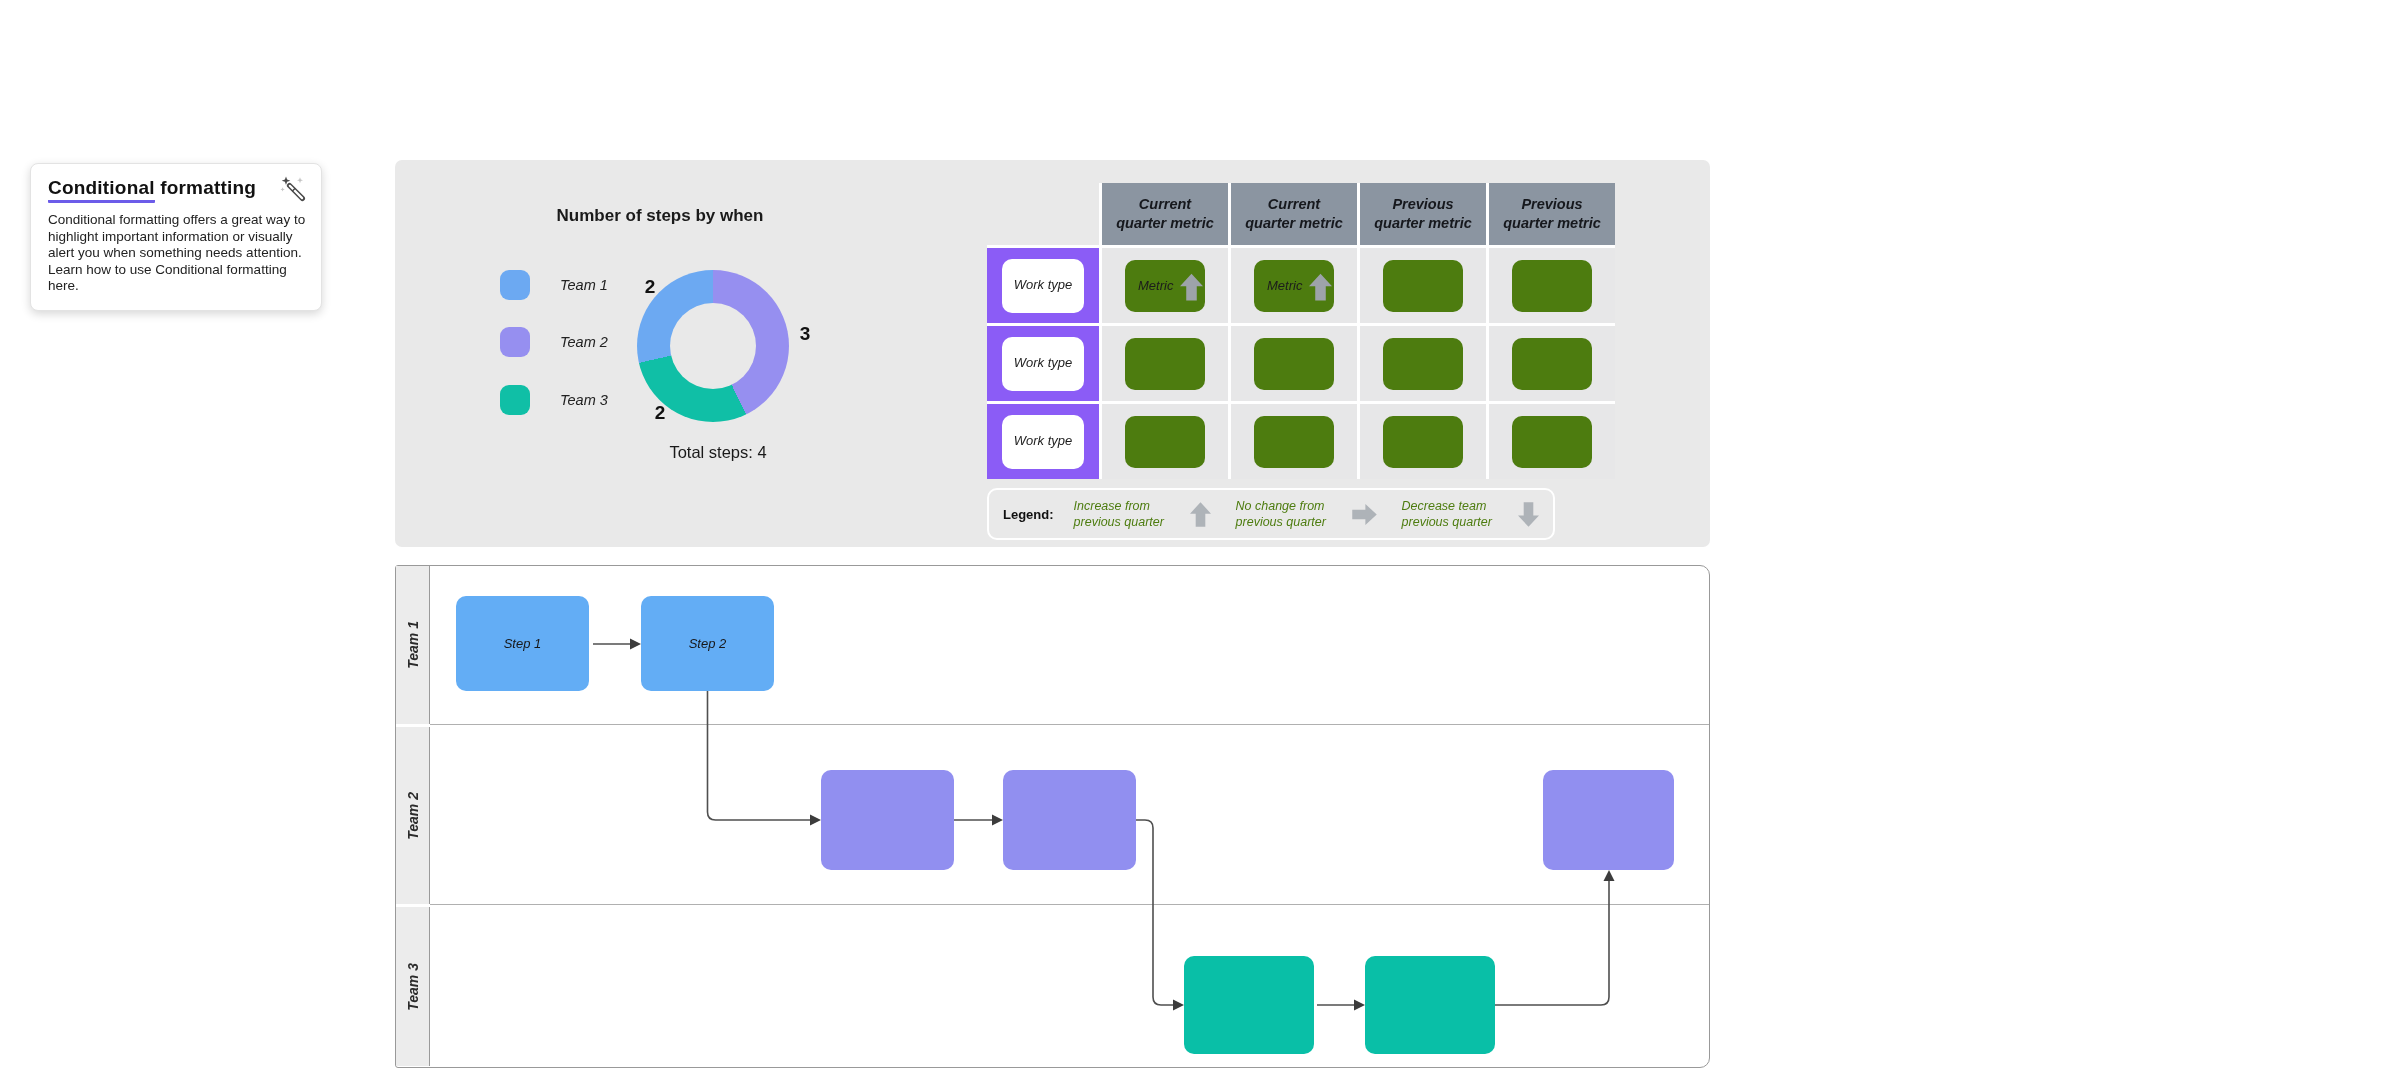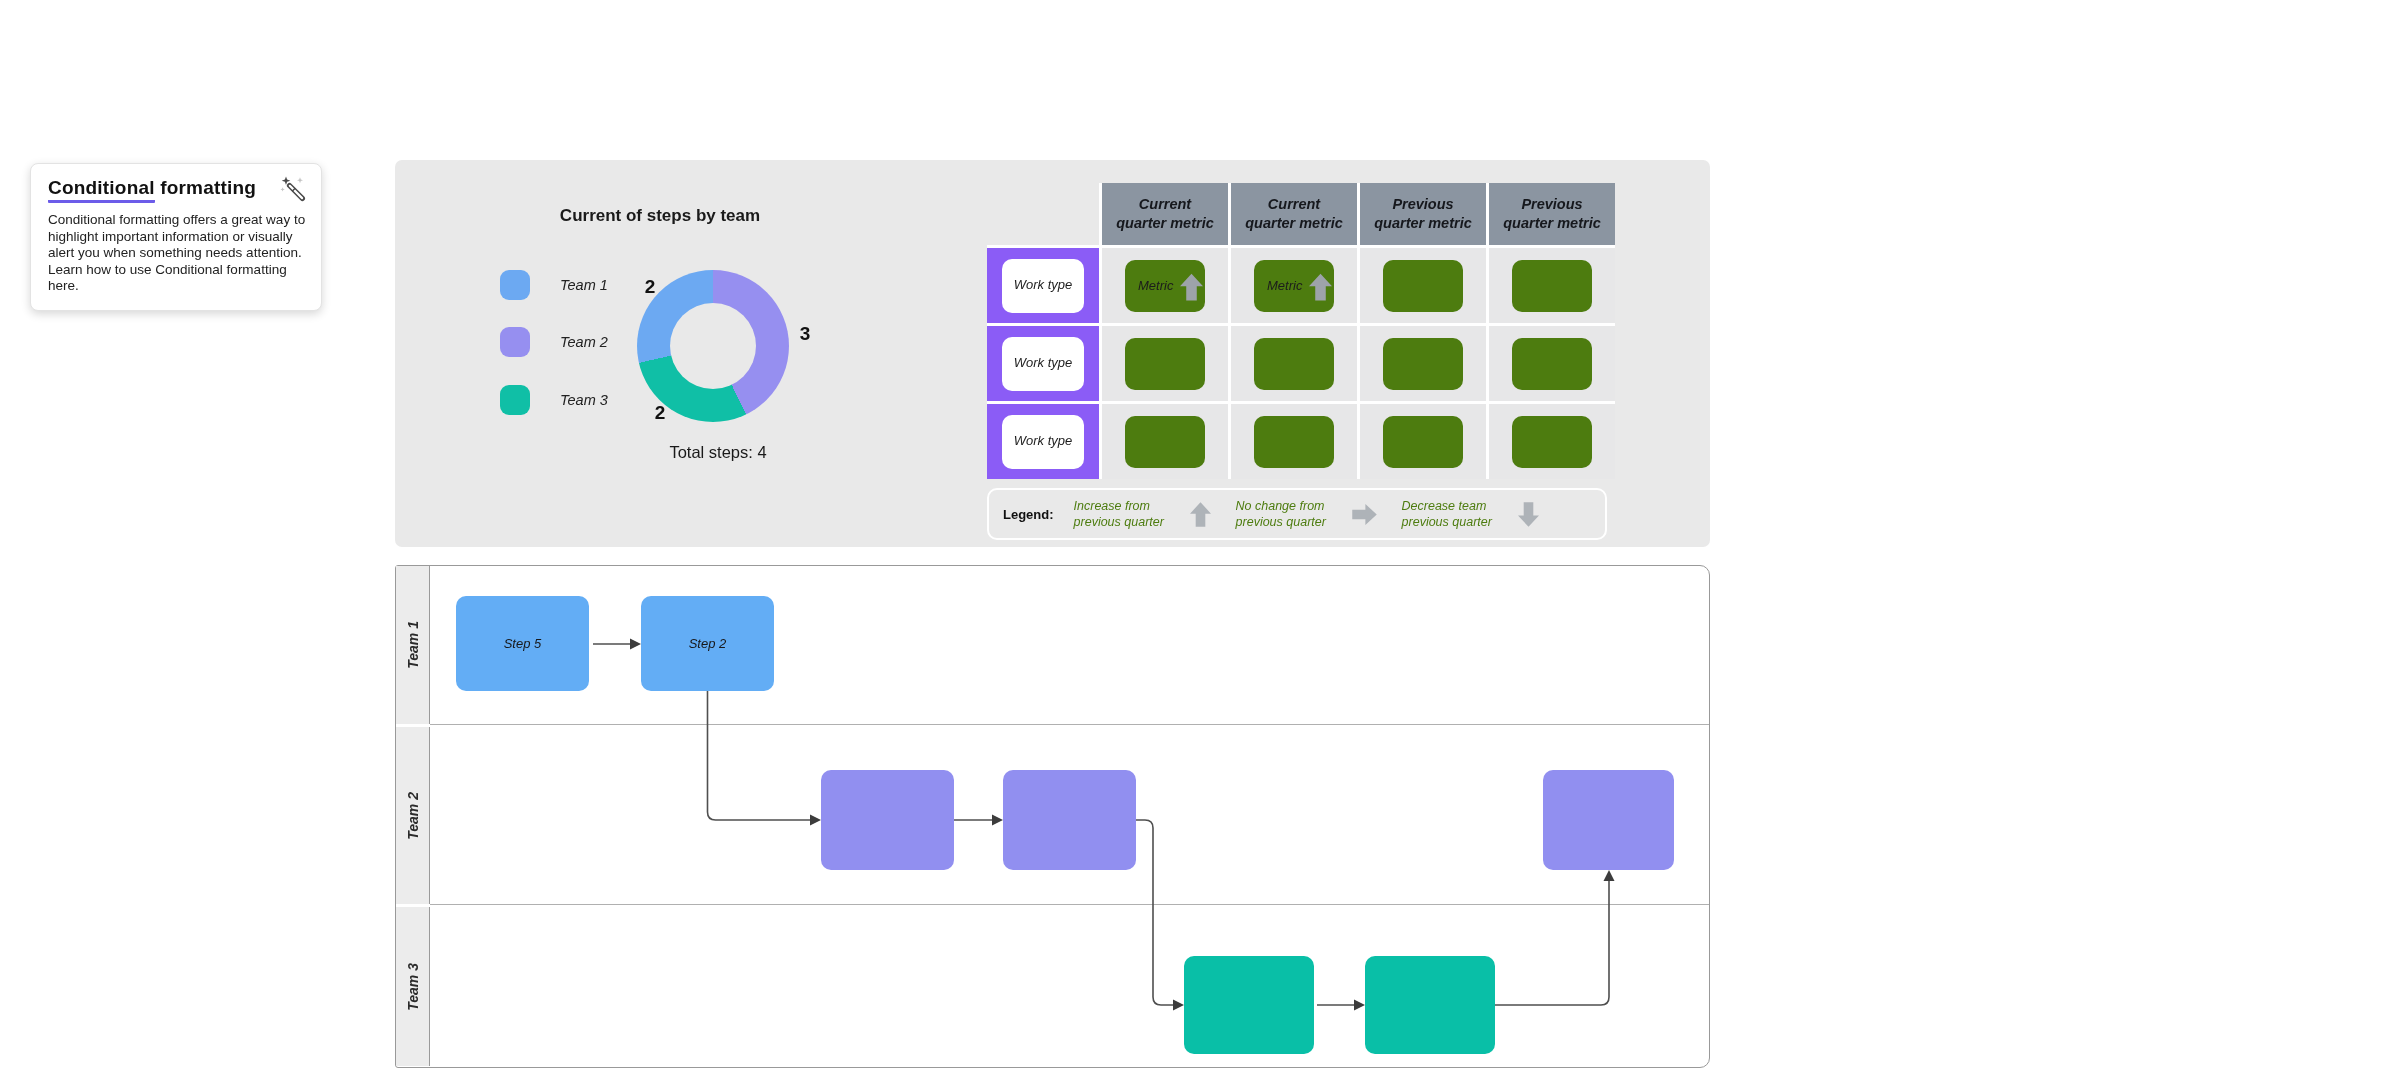--- a/index.html
+++ b/index.html
@@ -42,21 +42,21 @@
   .t-label .wbox { width:82px; height:54px; background:#fff; border-radius:10px;
     display:flex; align-items:center; justify-content:center; text-align:center;
     font-size:13px; font-style:italic; color:#1c1c1c; line-height:1.25; }
   .t-cell { background:#e7e7e8; display:flex; align-items:center; justify-content:center; }
   .t-cell .wbox { position:relative; width:80px; height:52px; background:#4d7c0f; border-radius:10px;
     display:flex; align-items:center; font-size:13px; font-style:italic; color:#1c1c1c; }
   .t-cell .wbox .mtext { padding-left:13px; }
   .cell-arrow { position:absolute; right:2px; top:50%; transform:translateY(-46%); width:23px; height:30px; }
 
   
-  .q-legend { position:absolute; left:592px; top:328px; width:620px; height:52px;
+  .q-legend { position:absolute; left:592px; top:328px; width:568px; height:52px;
     border:2px solid #fff; border-radius:10px; display:flex; align-items:center; padding:0 14px; }
   .ql-label { font-size:13px; font-weight:bold; color:#111; margin-right:20px; }
   .ql-item { display:flex; align-items:center; margin-right:25px; }
   .ql-text { width:102px; font-size:12.5px; line-height:1.32; color:#4d7c0f; margin-right:14px;font-style:italic; }
   .ql-arrow { width:21px; height:25px; flex:0 0 auto; }
   .ql-arrow.right { width:25px; height:21px; }
   .arrow-gray { fill:#9da3aa; }
   .arrow-legend { fill:#aeb3b8; }
 
   
@@ -86,21 +86,21 @@
         <path d="M10.5 10.5 L23.4 23.4" stroke="#4a4a4a" stroke-width="5.2" stroke-linecap="round"></path>
         <path d="M10.8 10.8 L23.1 23.1" stroke="#ffffff" stroke-width="2.2" stroke-linecap="round"></path>
         <path d="M13.2 16.2 L16.2 13.2" stroke="#4a4a4a" stroke-width="1.4"></path>
       </svg>
     </div>
     <p class="tt-body">Conditional formatting offers a great way to highlight important information or visually alert you when something needs attention. Learn how to use Conditional formatting here.</p>
   </aside>
 
   <section class="panel">
 
-    <div class="chart-title">Current of steps by team</div>
+    <div class="chart-title">Number of steps by when</div>
 
     <div class="cl-item" style="top:110px;">
       <span class="swatch" style="background: rgb(108, 169, 242);"></span>
       <span class="cl-label">Team 1</span>
     </div>
     <div class="cl-item" style="top:167px;">
       <span class="swatch" style="background: rgb(150, 143, 240);"></span>
       <span class="cl-label">Team 2</span>
     </div>
     <div class="cl-item" style="top:225px;">
@@ -233,21 +233,21 @@
         <polygon points="245,78 234,72.5 234,83.5"></polygon>
         <polygon points="425,254 414,248.5 414,259.5"></polygon>
         <polygon points="607,254 596,248.5 596,259.5"></polygon>
         <polygon points="788,439 777,433.5 777,444.5"></polygon>
         <polygon points="969,439 958,433.5 958,444.5"></polygon>
         <polygon points="1213,304 1207.5,315 1218.5,315"></polygon>
       </g>
     </svg>
 
     <div class="step" style="left: 60px; top: 30px; width: 133px; height: 95px; background: rgb(99, 173, 245);">
-      <span>Step 5</span>
+      <span>Step 1</span>
     </div>
     <div class="step" style="left: 245px; top: 30px; width: 133px; height: 95px; background: rgb(99, 173, 245);">
       <span>Step 2</span>
     </div>
     <div class="step" style="left: 425px; top: 204px; width: 133px; height: 100px; background: rgb(145, 143, 240);"></div>
     <div class="step" style="left: 607px; top: 204px; width: 133px; height: 100px; background: rgb(145, 143, 240);"></div>
     <div class="step" style="left: 1147px; top: 204px; width: 131px; height: 100px; background: rgb(145, 143, 240);"></div>
     <div class="step" style="left: 788px; top: 390px; width: 130px; height: 98px; background: rgb(9, 191, 167);"></div>
     <div class="step" style="left: 969px; top: 390px; width: 130px; height: 98px; background: rgb(9, 191, 167);"></div>
   </section>

